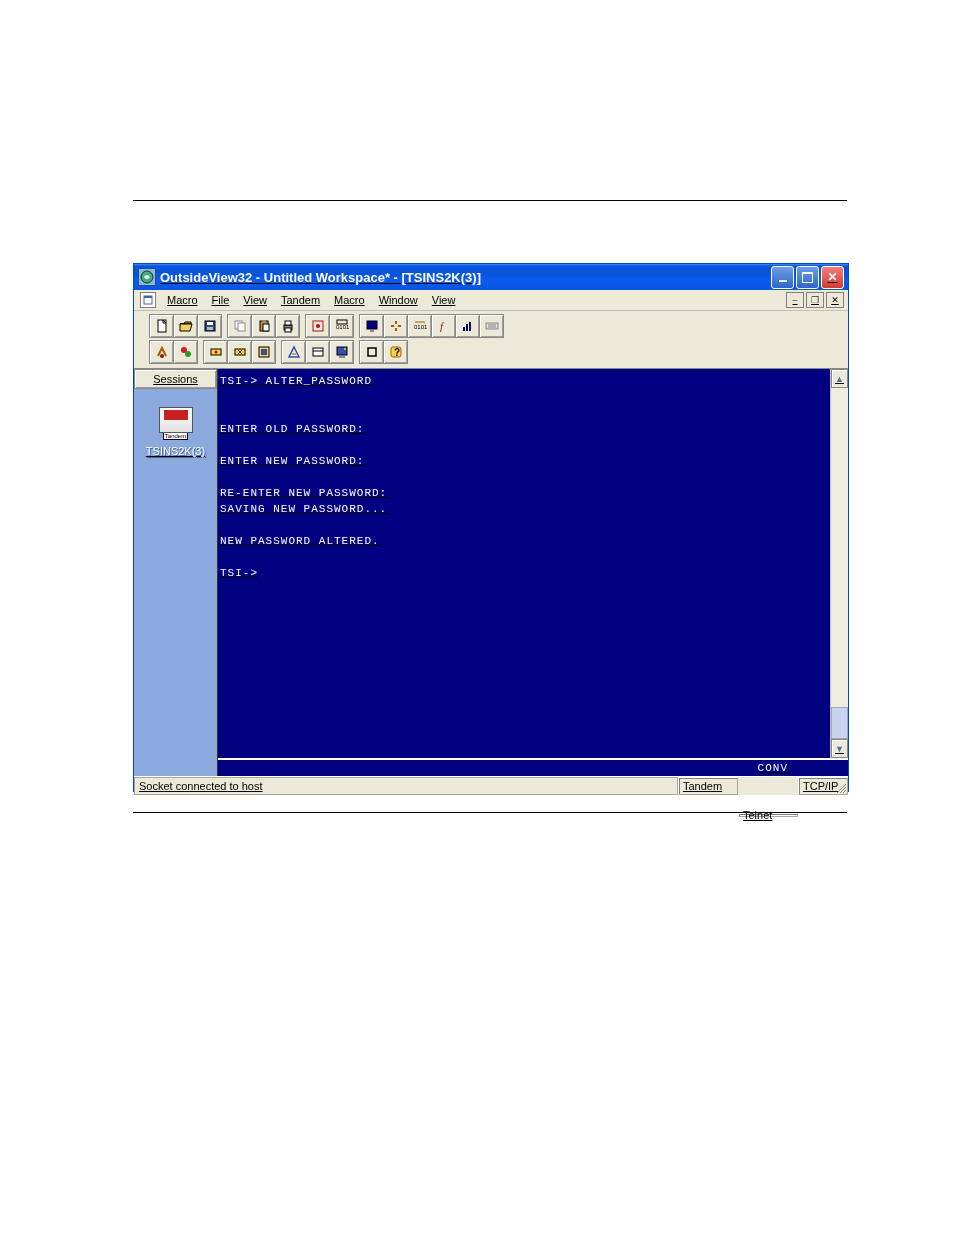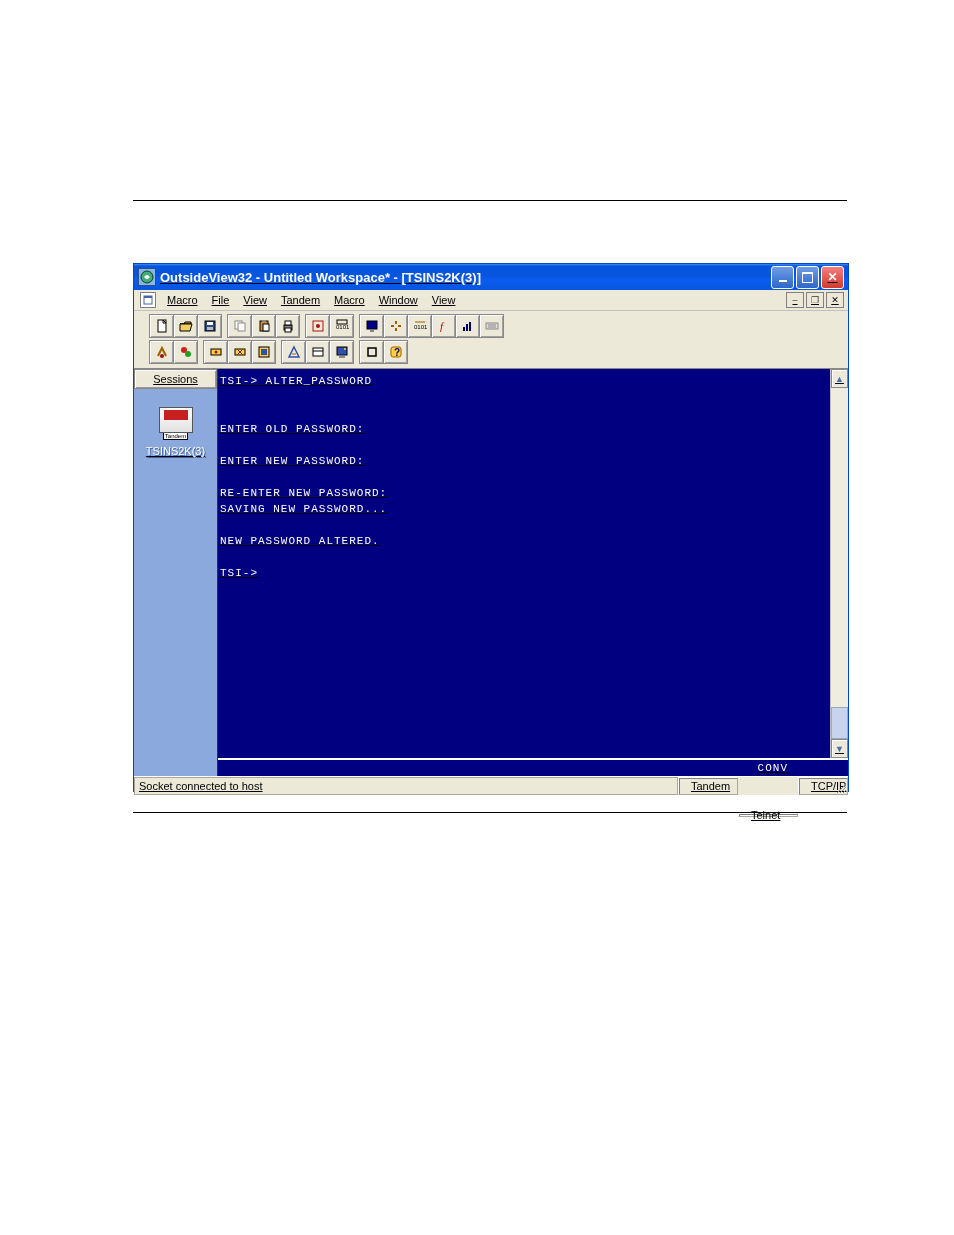--- a/index.html
+++ b/index.html
@@ -226,21 +226,21 @@
     border-top: 1px solid #fff;
     display:flex;
     font-size: 11px;
     color: #000;
   }
   .status-cell {
     border: 1px solid #aca899;
     border-top-color:#fff;
     border-left-color:#fff;
     box-shadow: inset 1px 1px 0 #808080;
-    padding: 1px 12px;
+    padding: 1px 4px;
     display:flex; align-items:center;
     box-sizing:border-box;
   }
   .status-cell.main { flex:1; box-shadow:none; border:1px solid #aca899; padding-left:4px; }
   .status-cell.c1 { width: 60px; }
   .status-cell.c2 { width: 60px; margin-top: 36px; }
   .status-cell.c3 { width: 50px; position:relative; }
   .grip {
     position:absolute; right:1px; bottom:1px;
     width:12px;height:12px;

